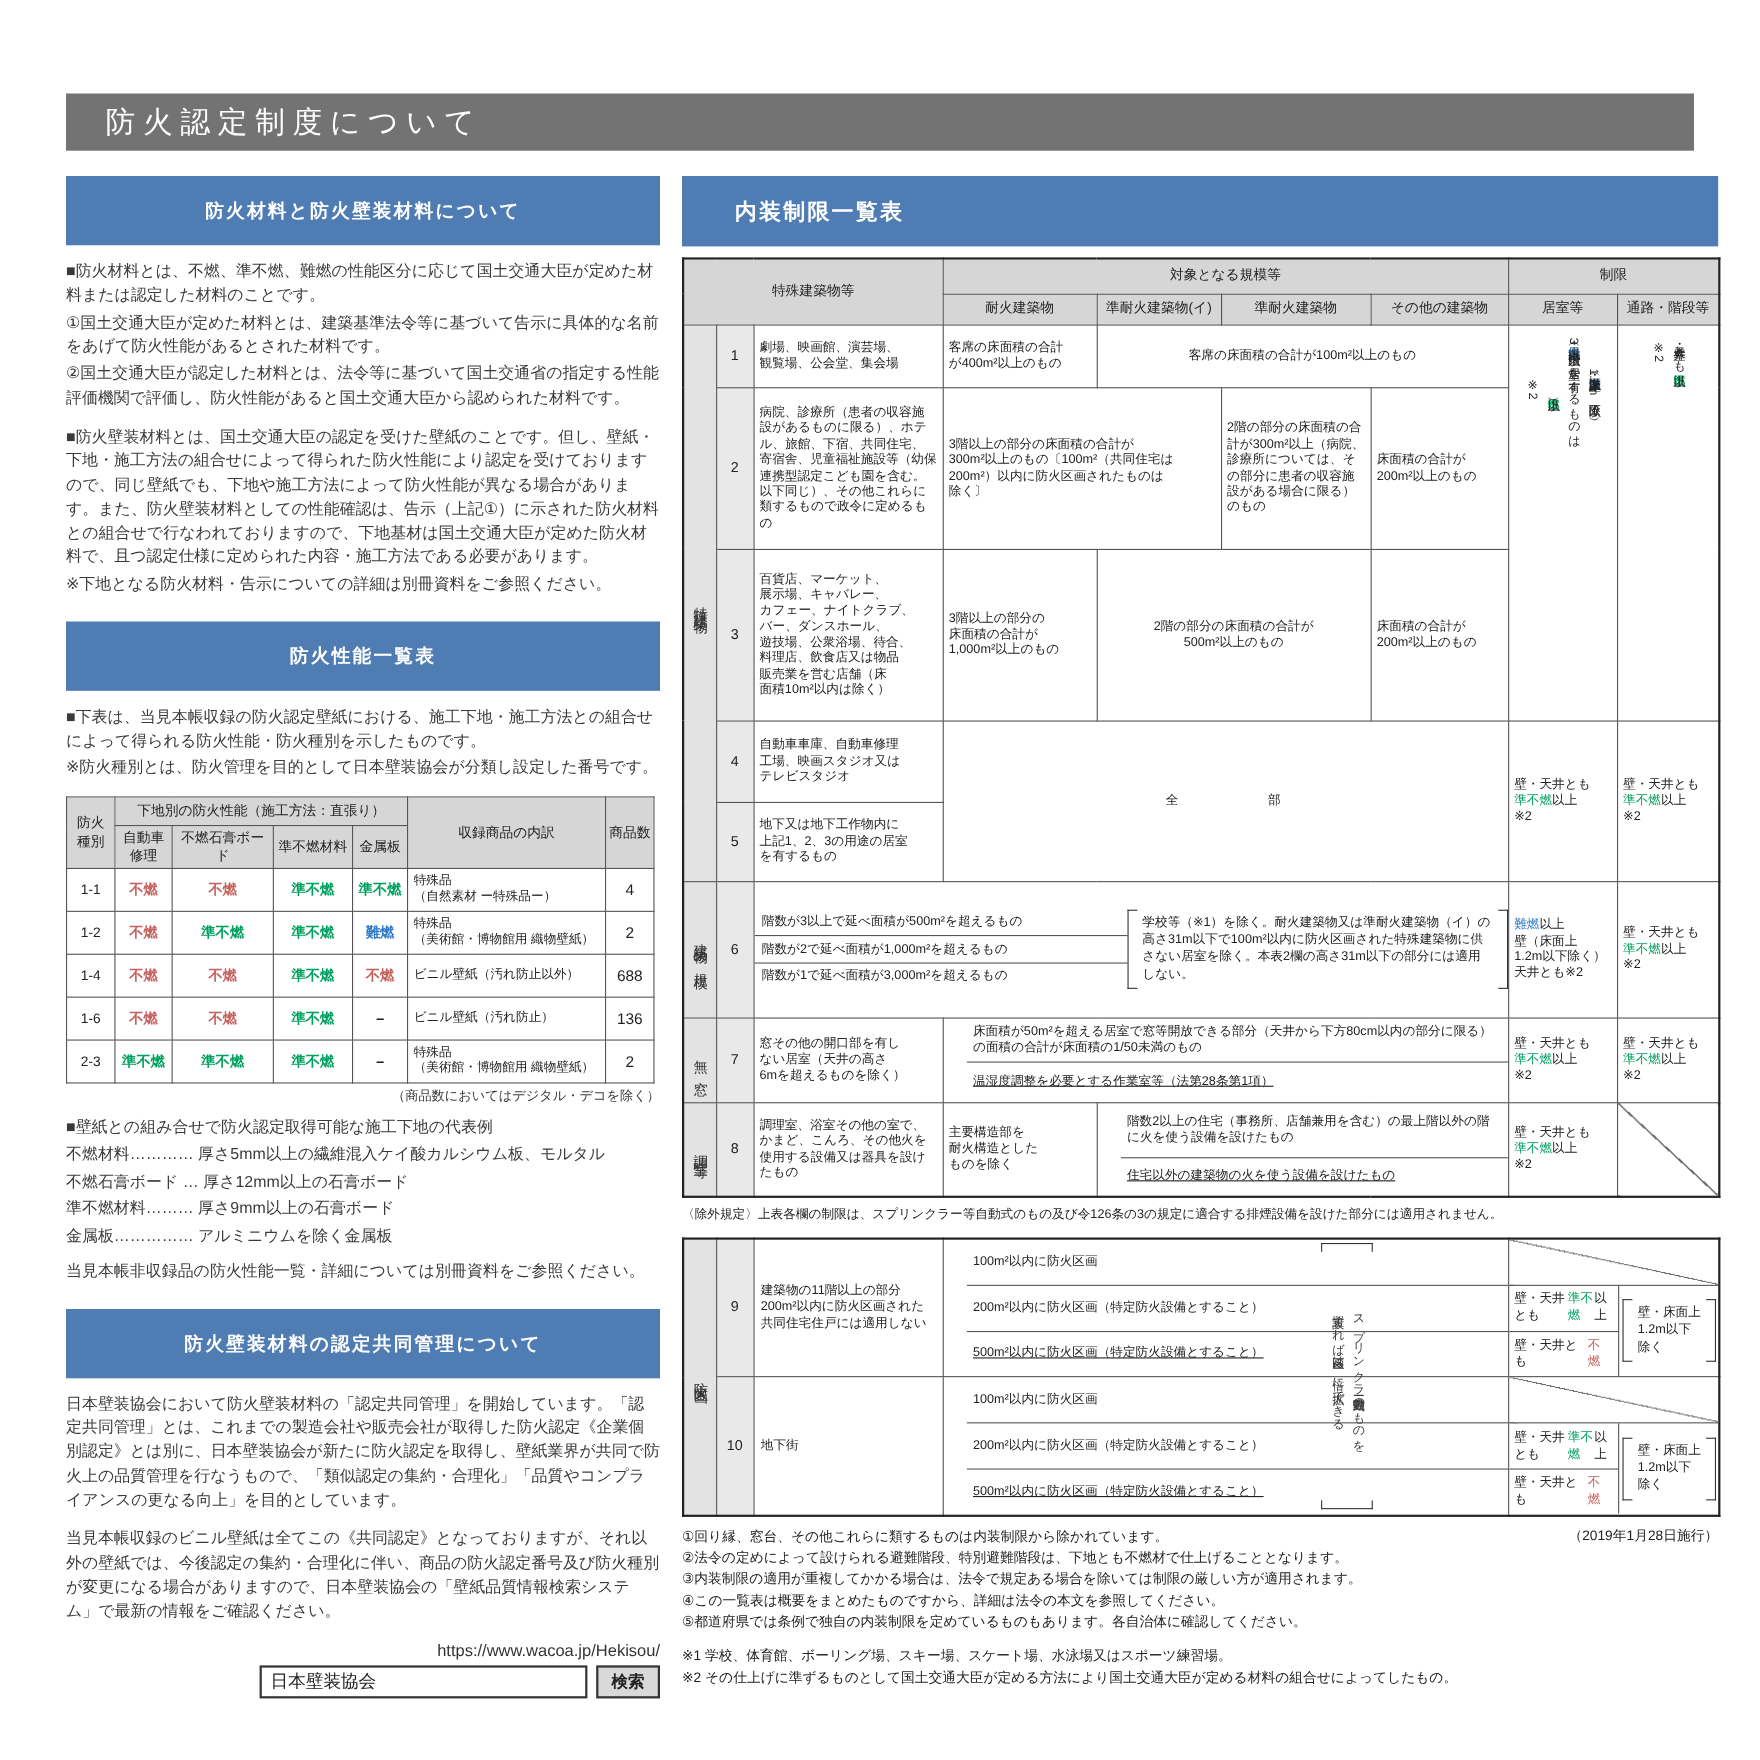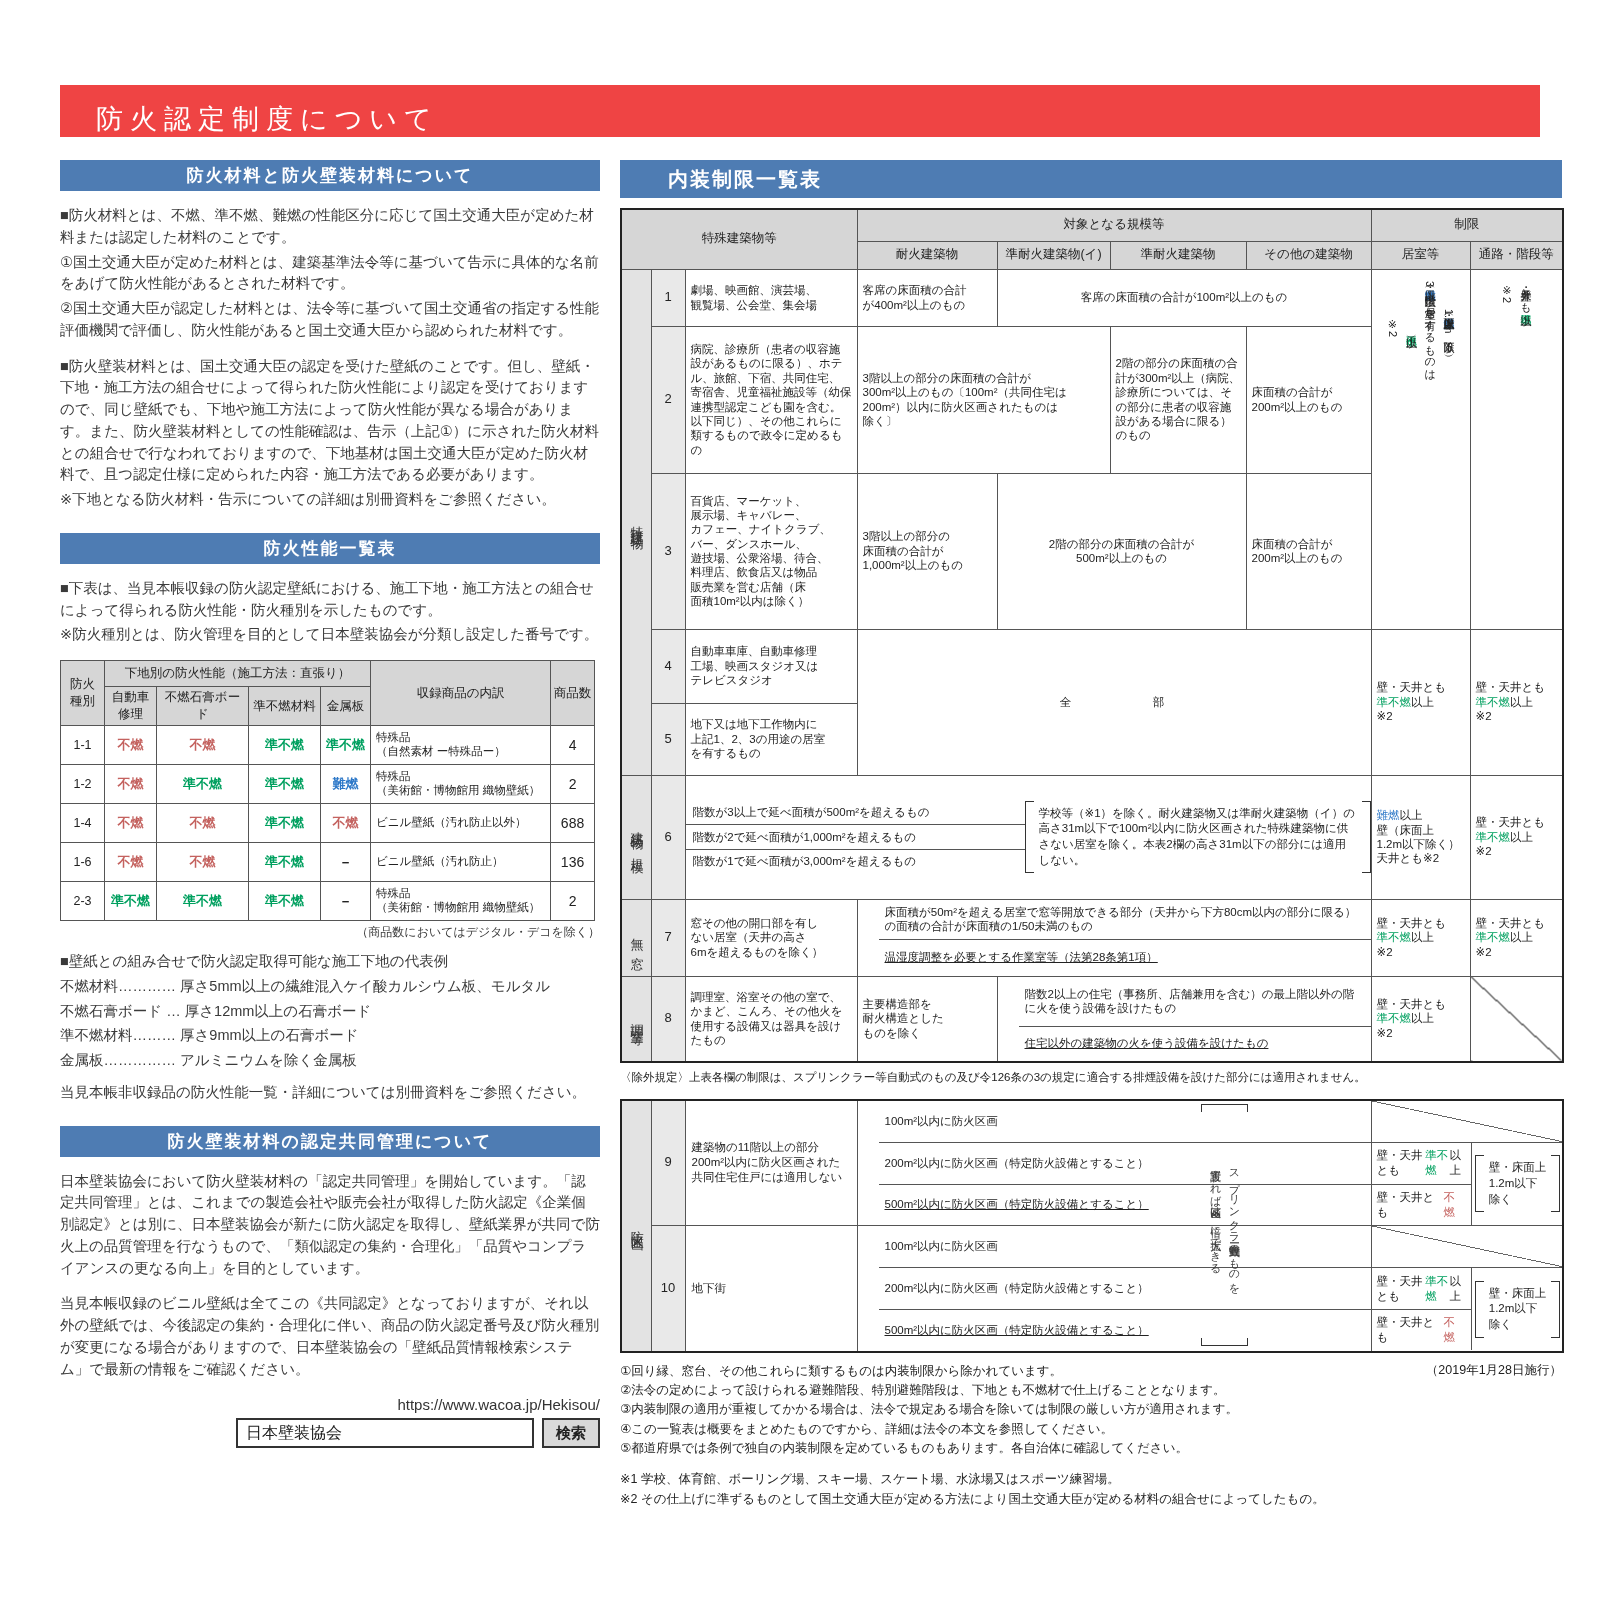--- a/index.html
+++ b/index.html
@@ -1,28 +1,28 @@
 <!DOCTYPE html>
 <html><head>
 <meta charset="utf-8">
 <style>
   html,body{margin:0;padding:0;background:#fff;}
   .page{position:relative;width:1600px;height:1600px;background:#ffffff;overflow:hidden;
         font-family:"Liberation Sans","DejaVu Sans",sans-serif;color:#3a3a3a;}
   [data-bind],[data-bind-rich]{white-space:pre-line;}
 
   
-  .topbar{position:absolute;left:60px;top:85px;width:1480px;height:52px;background:#ef4444;
-          display:flex;align-items:flex-end;}
+  .topbar{position:absolute;left:60px;top:85px;width:1480px;height:52px;background:#737373;
+          display:flex;align-items:center;}
   .topbar span{color:#fff;font-size:27px;letter-spacing:7px;padding-left:36px;font-weight:500;}
 
   
   .col-left{position:absolute;left:60px;top:160px;width:540px;}
   .sbar{background:#4e7cb3;color:#fff;font-size:17px;font-weight:bold;text-align:center;
-        padding:4px 0;letter-spacing:2px;}
+        padding:20px 0;letter-spacing:2px;}
   .para{font-size:14.5px;line-height:1.5;margin:0 0 3px 0;}
   .gap14{margin-top:14px;} .gap22{margin-top:22px;} .gap10{margin-top:10px;}
 
   
   .ft{border-collapse:collapse;width:534px;margin-top:14px;table-layout:fixed;}
   .ft th,.ft td{border:1px solid #555;text-align:center;font-size:12.5px;padding:2px;color:#222;overflow:hidden;}
   .ft .hd{background:#d6d6d6;font-weight:normal;}
   .ft .perf{font-weight:bold;font-size:13px;}
   .ft .det{text-align:left;font-size:11.5px;line-height:1.2;padding-left:5px;}
   .ft .cnt{font-size:14px;}
@@ -34,21 +34,21 @@
   
   .urlline{font-size:15px;text-align:right;margin-top:16px;color:#333;}
   .srow{display:flex;justify-content:flex-end;gap:8px;margin-top:5px;}
   .sbox{width:298px;height:30px;border:2px solid #333;font-size:16px;color:#222;
         font-family:inherit;padding:0 0 0 8px;box-sizing:border-box;background:#fff;}
   .sbtn{width:58px;height:30px;border:2px solid #333;background:#d9d9d9;display:flex;
         align-items:center;justify-content:center;font-size:15px;font-weight:bold;box-sizing:border-box;color:#222;}
 
   
   .col-right{position:absolute;left:620px;top:160px;width:942px;}
-  .rbar{display:flex;align-items:center;background:#4e7cb3;height:38px;}
+  .rbar{display:flex;align-items:center;background:#4e7cb3;height:64px;}
   .rbar .t{font-size:20px;font-weight:bold;color:#fff;width:250px;text-align:center;letter-spacing:2px;}
   .rbar .n{font-size:11.5px;color:#fff;line-height:1.5;}
 
   .t1wrap{position:relative;margin-top:10px;}
   .t1{border-collapse:collapse;width:942px;table-layout:fixed;border:2px solid #222;}
   .t1 td,.t1 th{border:1px solid #555;font-weight:normal;font-size:11.5px;color:#222;
                 padding:2px 5px;vertical-align:middle;line-height:1.25;overflow:hidden;}
   .t1 .hd{background:#d6d6d6;text-align:center;font-size:12.5px;padding:1px 0;}
   .t1 .grp{background:#e3e3e3;text-align:center;padding:0;}
   .t1 .num{background:#e9e9e9;text-align:center;font-size:13px;padding:0;}

